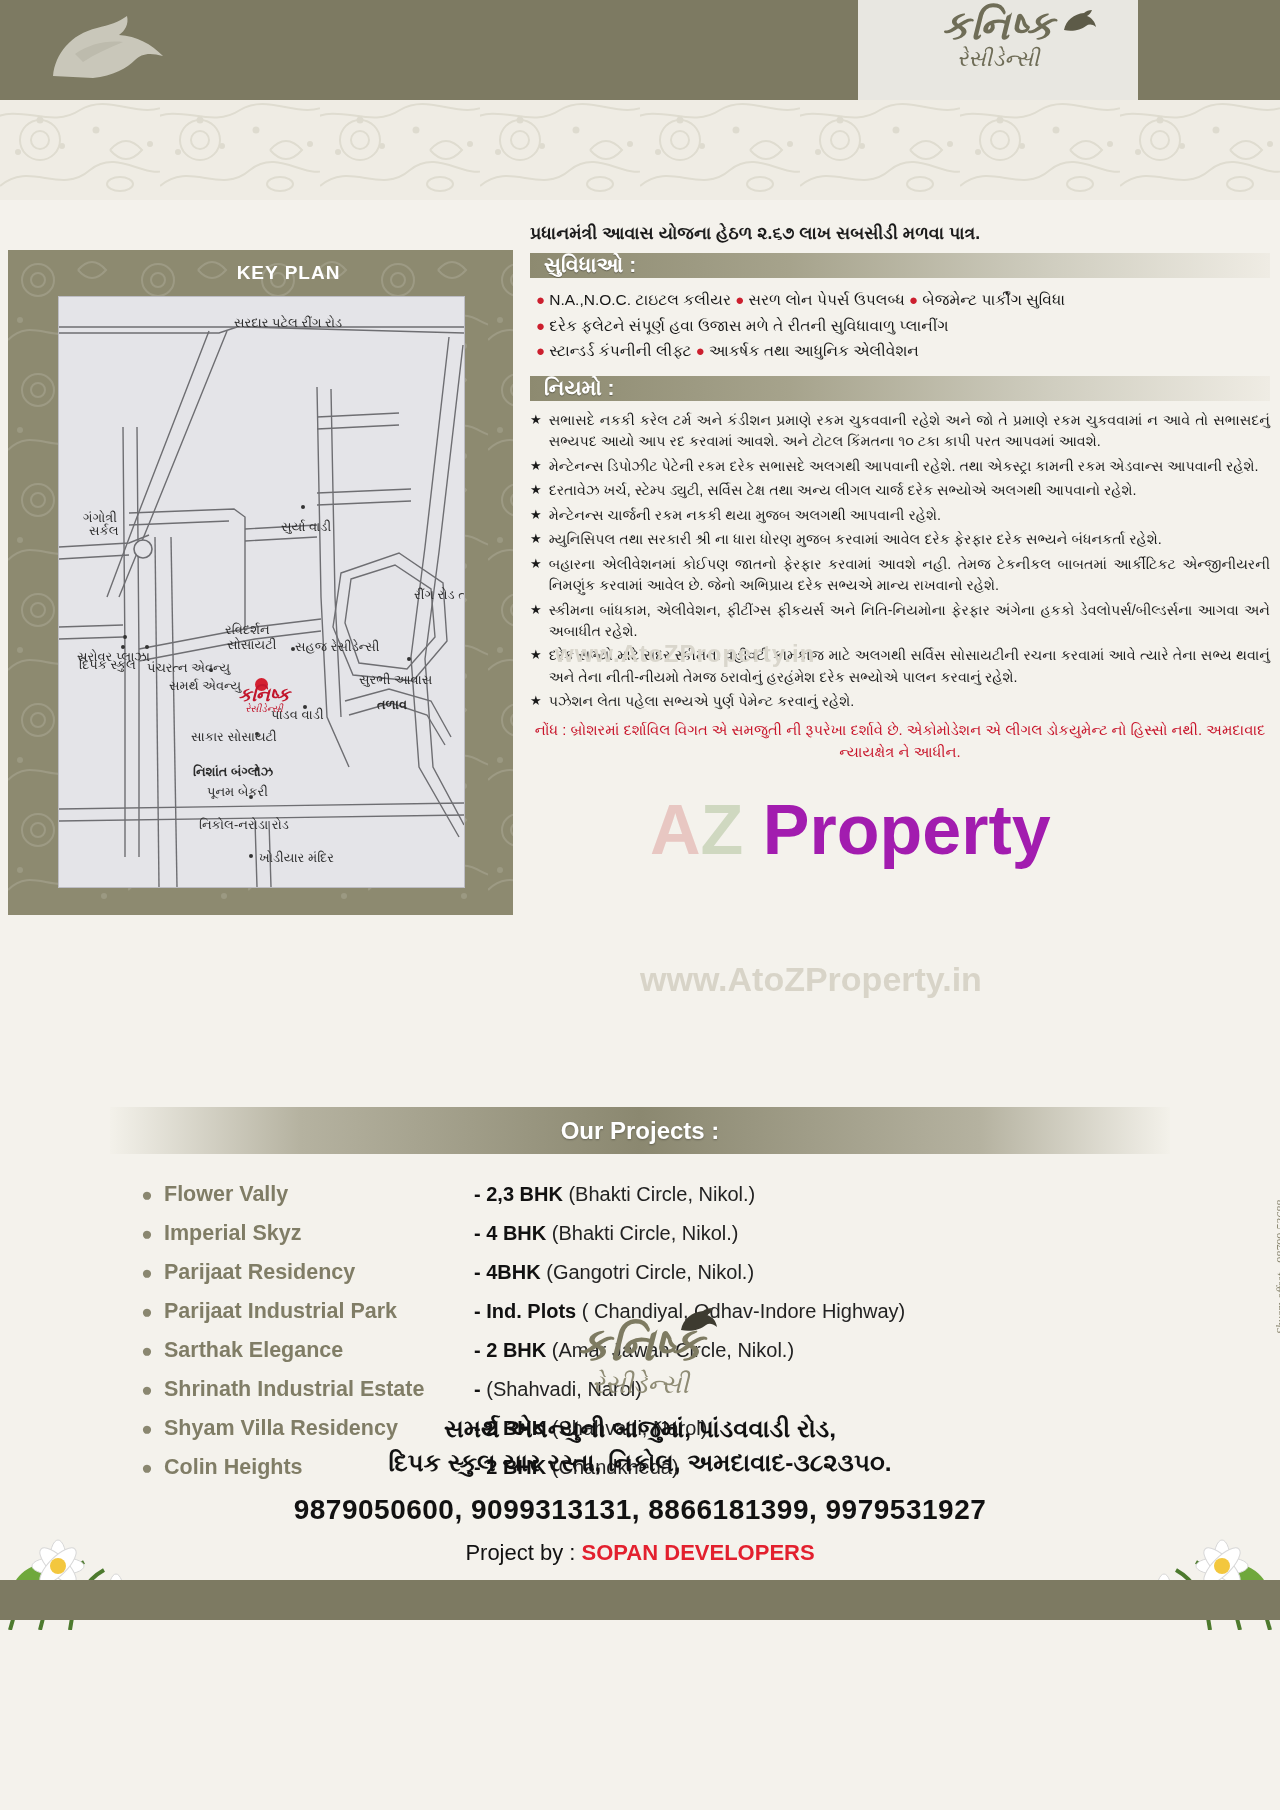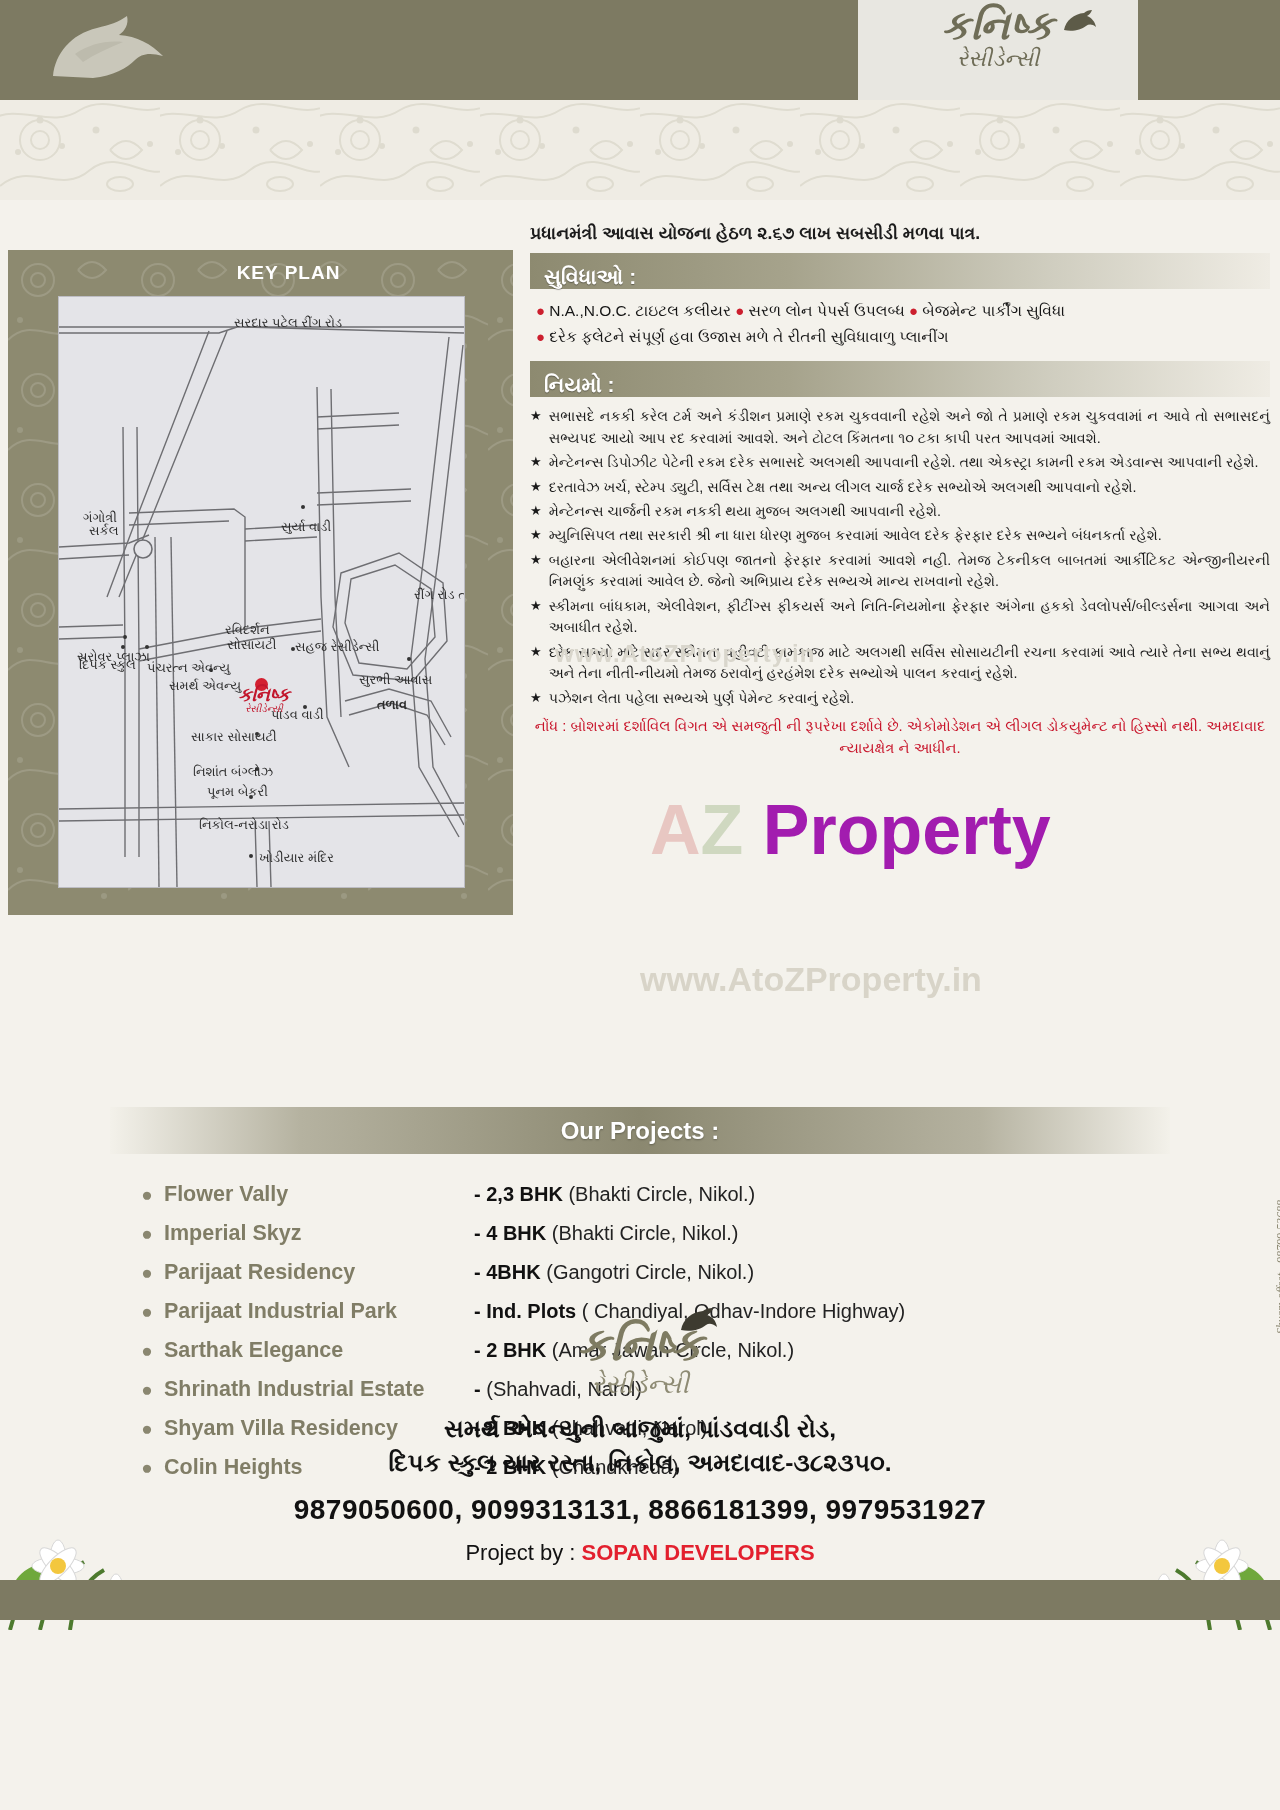--- a/index.html
+++ b/index.html
@@ -45,22 +45,22 @@
   .map-logo .m1{font-family:"Liberation Serif",serif;font-style:italic;font-weight:bold;
     font-size:19px;color:#c2162c;line-height:1;}
   .map-logo .m2{font-family:"Liberation Serif",serif;font-style:italic;font-size:10px;
     color:#c2162c;line-height:1;}
   .map-redpin{position:absolute;left:196px;top:381px;width:13px;height:13px;border-radius:50%;
     background:#d32030;}
 
   
   .rightcol{position:absolute;left:530px;top:222px;width:740px;}
   .pmay-line{font-size:17.5px;font-weight:bold;color:#1b1b1b;line-height:1.3;margin-bottom:8px;}
-  .sec-band{height:36px;background:linear-gradient(90deg,#8d8a70 0%,#a6a38c 35%,#cfcdbf 70%,#efece4 100%);
-    display:flex;align-items:flex-end;padding-left:14px;margin-bottom:9px;}
+  .sec-band{height:25px;background:linear-gradient(90deg,#8d8a70 0%,#a6a38c 35%,#cfcdbf 70%,#efece4 100%);
+    display:flex;align-items:flex-start;padding-left:14px;margin-bottom:9px;}
   .sec-band span{color:#ffffff;font-size:21px;font-weight:bold;text-shadow:0 1px 1px rgba(0,0,0,.35);}
   .fac-line{font-size:15.5px;color:#161616;line-height:1.65;margin-left:6px;}
   .bdot{color:#cc1f2e;font-size:15px;}
   .rules{margin-top:4px;}
   .rule{display:flex;font-size:14.3px;color:#1a1a1a;line-height:1.5;margin-bottom:3px;}
   .rule .star{color:#1a1a1a;font-size:13px;margin-right:7px;flex:0 0 auto;line-height:1.55;}
   .rule .txt{flex:1 1 auto;text-align:justify;}
   .note{margin-top:6px;text-align:center;color:#c8142a;font-size:14.8px;line-height:1.5;}
 
   
@@ -263,38 +263,39 @@
         <div class="map-lbl" style="left: 355px; top: 290px;">રીંગ રોડ તરફ</div>
         <div class="map-lbl" style="left: 166px; top: 325px;">રવિદર્શન</div>
         <div class="map-lbl" style="left: 168px; top: 340px;">સોસાયટી</div>
         <div class="map-lbl" style="left: 236px; top: 342px;">સહજ રેસીડેન્સી</div>
         <div class="map-lbl" style="left: 20px; top: 360px;">દિપક સ્કુલ</div>
         <div class="map-lbl" style="left: 88px; top: 363px;">પંચરત્ન એવન્યુ</div>
         <div class="map-lbl" style="left: 110px; top: 381px;">સમર્થ એવન્યુ</div>
         <div class="map-lbl" style="left: 212px; top: 410px;">પાંડવ વાડી</div>
         <div class="map-lbl" style="left: 318px; top: 400px; font-weight: bold;">તળાવ</div>
         <div class="map-lbl" style="left: 132px; top: 432px;">સાકાર સોસાયટી</div>
-        <div class="map-lbl" style="left: 134px; top: 467px;">નિશાંત બંગ્લોઝ</div>
+        <div class="map-lbl" style="left: 134px; top: 467px; font-weight: bold;">નિશાંત બંગ્લોઝ</div>
         <div class="map-lbl" style="left: 148px; top: 487px;">પૂનમ બેકરી</div>
         <div class="map-lbl" style="left: 140px; top: 520px;">નિકોલ-નરોડા રોડ</div>
         <div class="map-lbl" style="left: 200px; top: 553px;">ખોડીયાર મંદિર</div>
       </div>
   </div>
 </div>
 
 <div class="rightcol">
 
   <div class="pmay-line">પ્રધાનમંત્રી આવાસ યોજના હેઠળ ૨.૬૭ લાખ સબસીડી મળવા પાત્ર.</div>
 
   <div class="sec-band">
     <span>સુવિધાઓ :</span>
   </div>
   <div id="facilities">
       <div class="fac-line"><span class="bdot">● </span><span>N.A.,N.O.C. ટાઇટલ કલીયર  </span><span class="bdot">● </span><span>સરળ લોન પેપર્સ ઉપલબ્ધ  </span><span class="bdot">● </span><span>બેજમેન્ટ પાર્કીંગ સુવિધા</span></div>
       <div class="fac-line"><span class="bdot">● </span><span>દરેક ફલેટને સંપૂર્ણ હવા ઉજાસ મળે તે રીતની સુવિધાવાળુ પ્લાનીંગ</span></div>
+      <div class="fac-line"><span class="bdot">● </span><span>સ્ટાન્ડર્ડ કંપનીની લીફ્ટ  </span><span class="bdot">● </span><span>આકર્ષક તથા આધુનિક એલીવેશન</span></div>
     </div>
 
   <div class="sec-band" style="margin-top:12px">
     <span>નિયમો :</span>
   </div>
   <div class="rules" id="rules">
       <div class="rule">
         <span class="star">★</span>
         <span class="txt">સભાસદે નકકી કરેલ ટર્મ અને કંડીશન પ્રમાણે રકમ ચુકવવાની રહેશે અને જો તે પ્રમાણે રકમ ચુકવવામાં ન આવે તો સભાસદનું સભ્યપદ આયો આપ રદ કરવામાં આવશે.  અને ટોટલ કિંમતના ૧૦ ટકા કાપી પરત આપવમાં આવશે.</span>
       </div>

